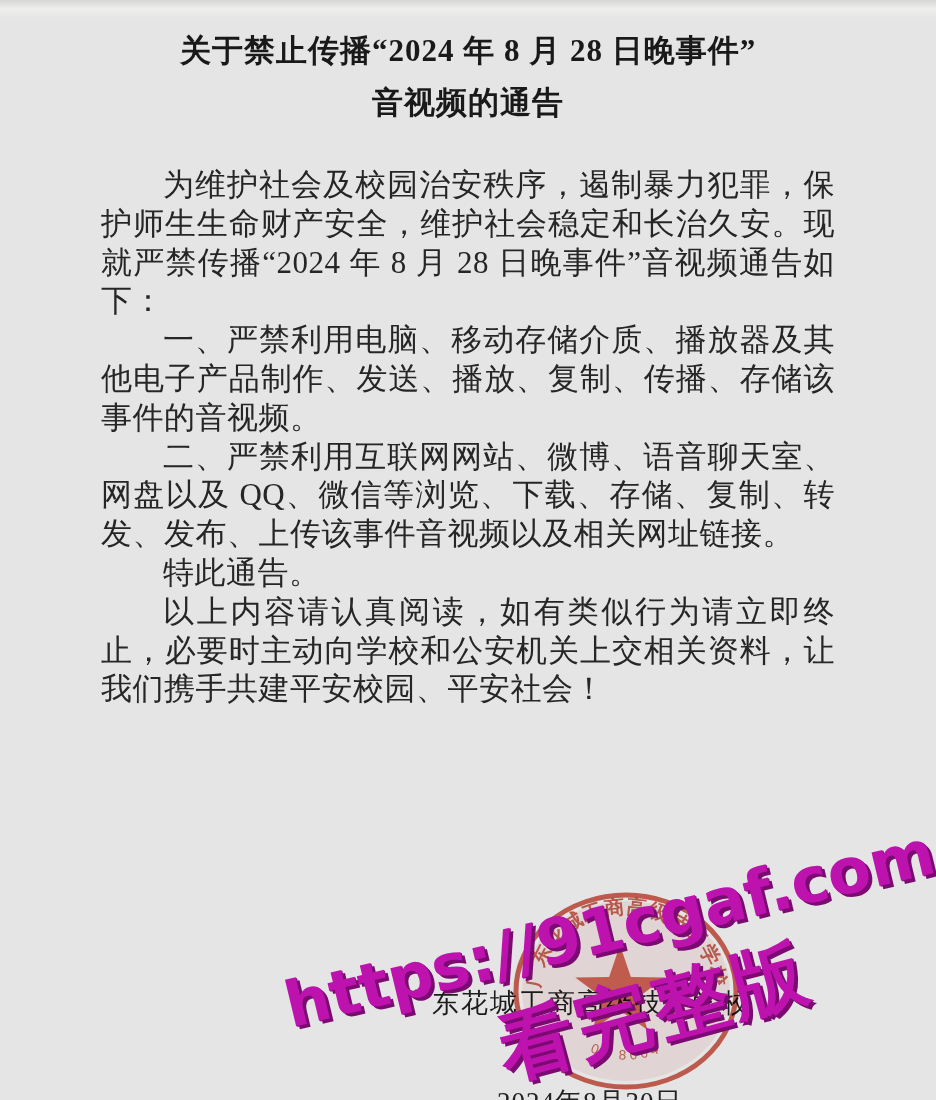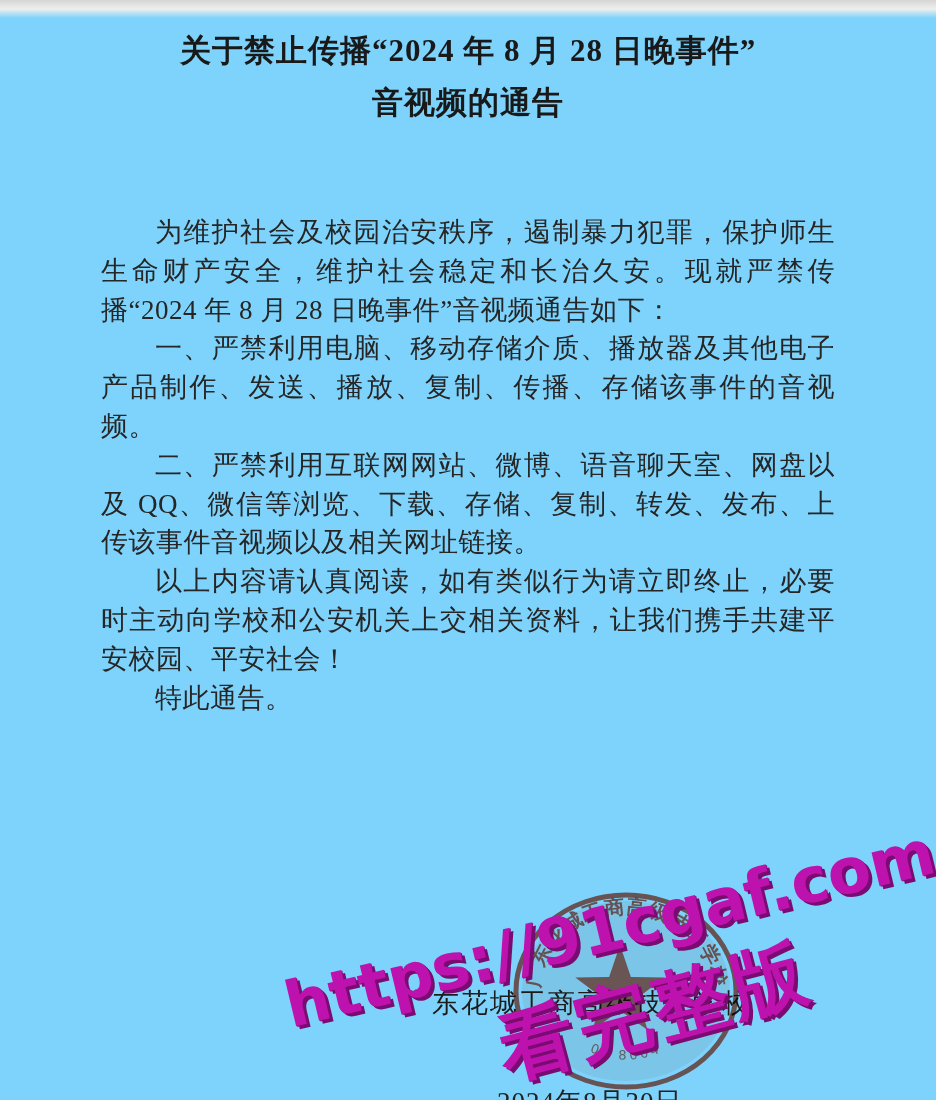--- a/index.html
+++ b/index.html
@@ -1,39 +1,38 @@
 <!DOCTYPE html>
 <html><head>
 <meta charset="utf-8">
 <style>
   html, body { margin: 0; padding: 0; background: #ffffff; }
   .page {
     position: relative;
     width: 936px;
     height: 1100px;
-    background: #7dd3fc;
+    background: #e5e5e5;
     overflow: hidden;
     font-family: "Liberation Serif", "DejaVu Serif", serif;
     color: #262626;
   }
   .top-shade {
     position: absolute; top: 0; left: 0; width: 100%; height: 18px;
     background: linear-gradient(to bottom, #d6d6d6 0%, #efefee 50%, rgba(255,255,255,0) 100%);
   }
   .title {
     position: absolute; top: 30px; left: 0; width: 100%;
     margin: 0; text-align: center;
     font-size: 31px; font-weight: 700; letter-spacing: 1px; color: #191919;
   }
   .title2 { top: 82px; }
   .body-text {
     position: absolute; top: 166px; left: 101px; width: 734px;
-    font-size: 27px; line-height: 38.8px; text-align: justify;
+    font-size: 31px; line-height: 38.8px; text-align: justify;
     letter-spacing: 0.5px;
-    margin-top: 47px;
   }
   .body-text p { margin: 0; text-indent: 2em; }
   .signature {
     position: absolute; top: 985px; left: 403px;
     font-size: 27px; letter-spacing: 2px; color: #1c1c1c; white-space: nowrap;
   }
   .sig-date {
     position: absolute; top: 1084px; left: 497px;
     font-size: 27px; letter-spacing: 1px; color: #222; white-space: nowrap;
   }
@@ -72,22 +71,22 @@
 <div class="page">
   <div class="top-shade"></div>
 
   <h1 class="title">关于禁止传播“2024 年 8 月 28 日晚事件”</h1>
   <h1 class="title title2">音视频的通告</h1>
 
   <div class="body-text">
     <p>为维护社会及校园治安秩序，遏制暴力犯罪，保护师生生命财产安全，维护社会稳定和长治久安。现就严禁传播“2024 年 8 月 28 日晚事件”音视频通告如下：</p>
     <p>一、严禁利用电脑、移动存储介质、播放器及其他电子产品制作、发送、播放、复制、传播、存储该事件的音视频。</p>
     <p>二、严禁利用互联网网站、微博、语音聊天室、网盘以及 QQ、微信等浏览、下载、存储、复制、转发、发布、上传该事件音视频以及相关网址链接。</p>
+    <p>特此通告。</p>
     <p>以上内容请认真阅读，如有类似行为请立即终止，必要时主动向学校和公安机关上交相关资料，让我们携手共建平安校园、平安社会！</p>
-    <p>特此通告。</p>
   </div>
 
   <div class="signature">广东花城工商高级技工学校</div>
   <div class="sig-date">2024年8月30日</div>
 
   <svg class="seal" width="240" height="210" viewBox="0 0 240 210" xmlns="http://www.w3.org/2000/svg">
     <defs>
       <path id="arcTop" d="M 33 90 A 86 76 0 0 1 203 90" fill="none"></path>
       <path id="arcBot" d="M 58 147 A 78 68 0 0 0 178 147" fill="none"></path>
     </defs>

